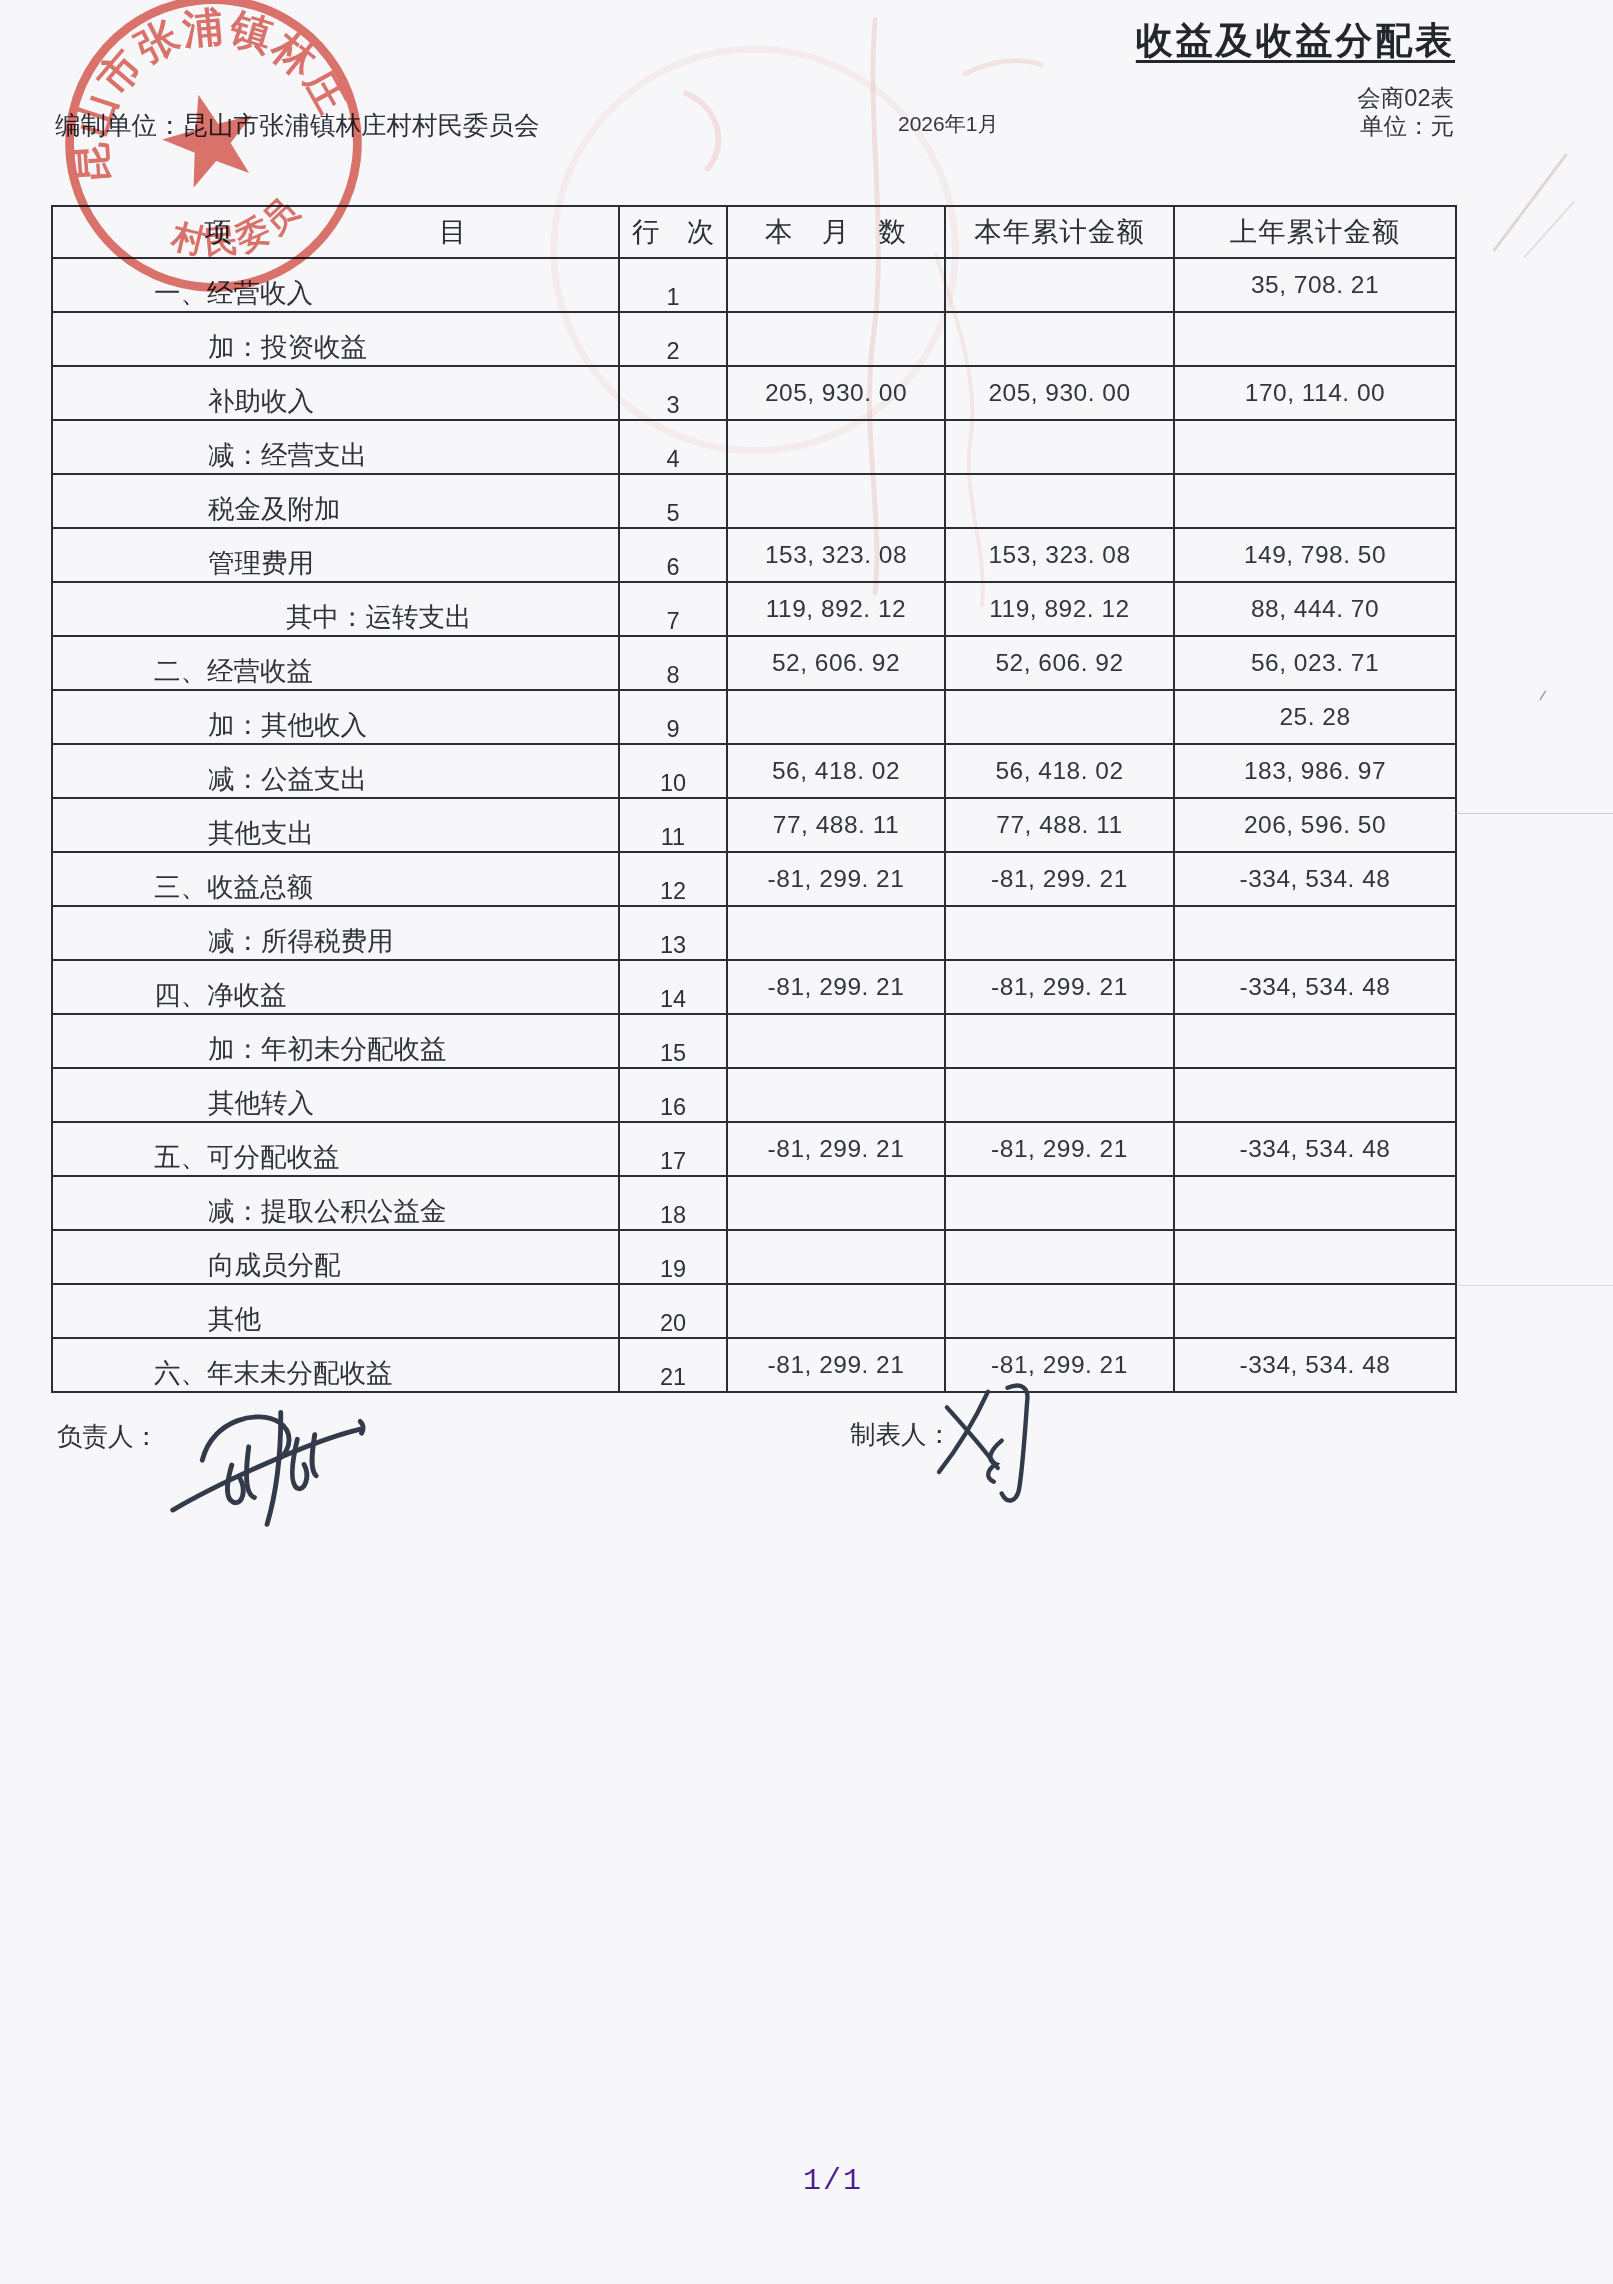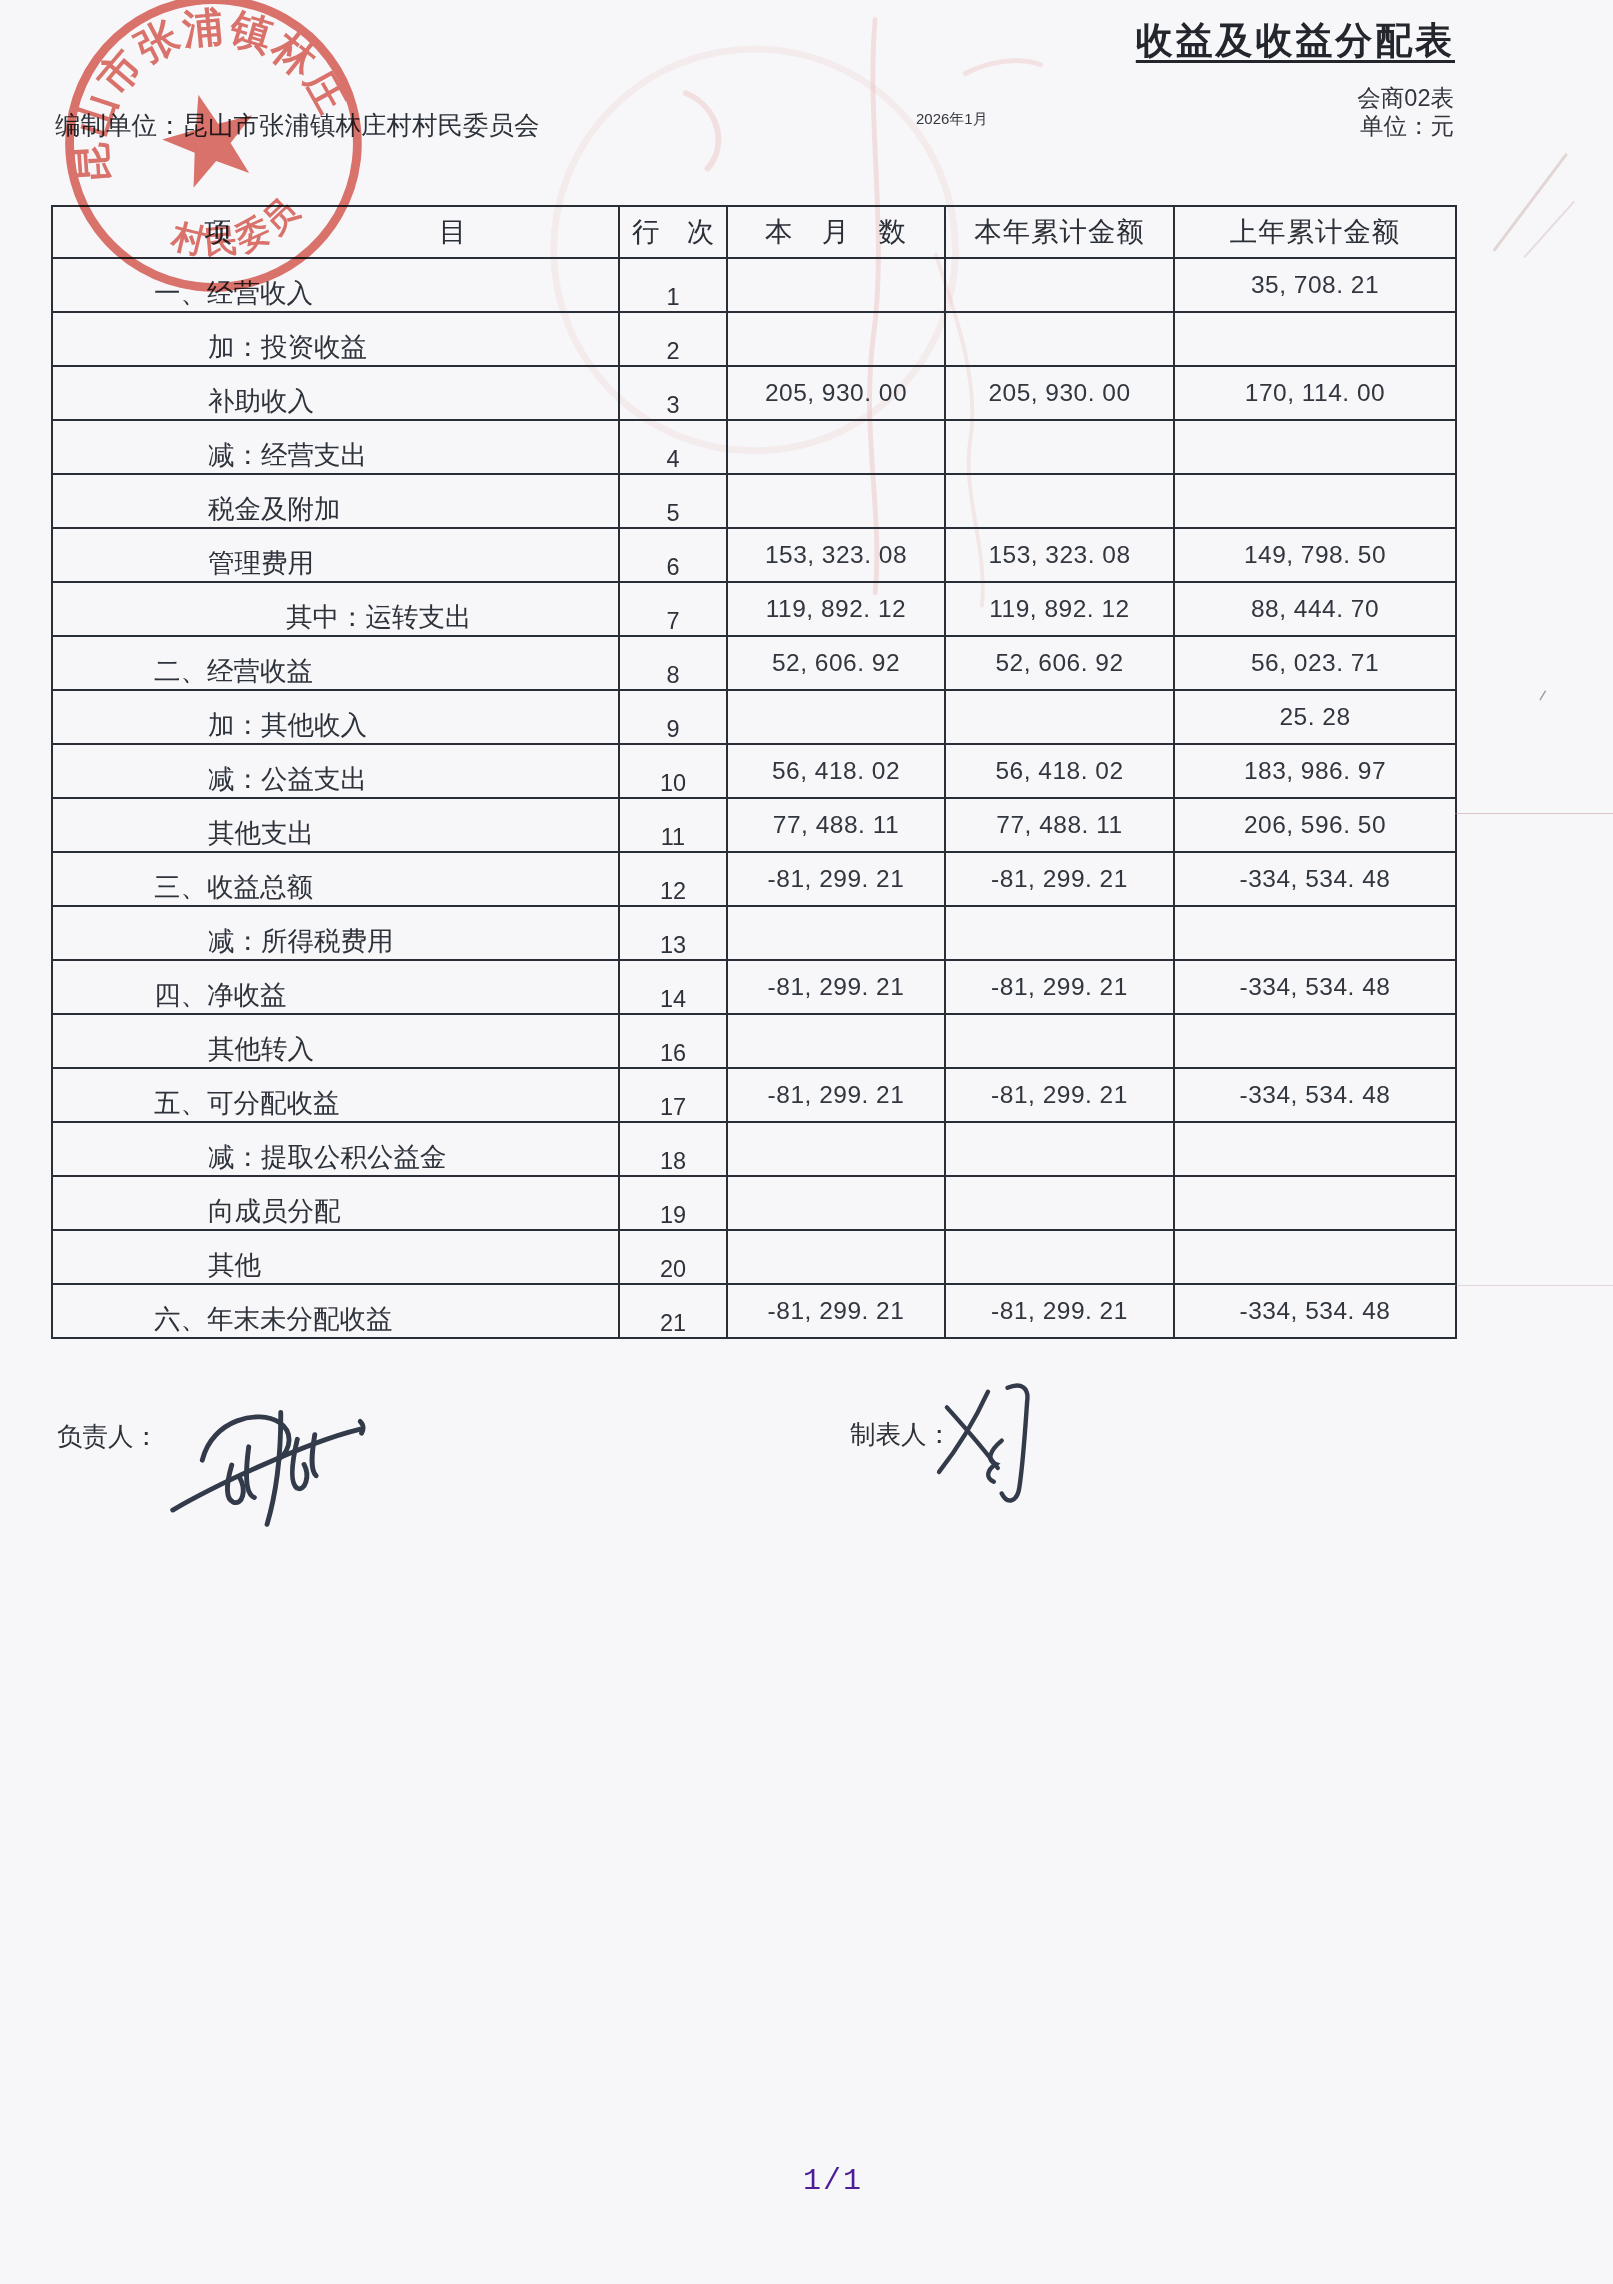--- a/index.html
+++ b/index.html
@@ -17,21 +17,21 @@
     text-align:right;font-size:37px;font-weight:bold;color:#23262c;
     letter-spacing:2.9px;
     text-decoration:underline;
     text-decoration-thickness:2.9px;
     text-underline-offset:6.9px;
   }
   .form-code{
     position:absolute;right:159px;top:82px;font-size:23.5px;color:#33363e;
   }
   .meta-left{position:absolute;left:55px;top:108px;font-size:25.5px;color:#2d3138;}
-  .meta-period{position:absolute;left:898px;top:110px;font-size:15px;color:#33363e;margin-left:18px;}
+  .meta-period{position:absolute;left:898px;top:110px;font-size:21px;color:#33363e;}
   .meta-unit{position:absolute;right:159px;top:110px;font-size:23.5px;color:#33363e;margin-left:24px;}
   
   table.sheet{
     position:absolute;left:51px;top:205px;width:1404px;
     border-collapse:collapse;table-layout:fixed;
     background:transparent;
   }
   table.sheet td,table.sheet th{
     border:2px solid #2a2e36;
     padding:0;margin:0;
@@ -227,20 +227,27 @@
     </tr>
 
     <tr>
       <td class="lbl ind0">四、净收益</td>
       <td class="ln">14</td>
       <td class="val">-81, 299. 21</td>
       <td class="val">-81, 299. 21</td>
       <td class="val">-334, 534. 48</td>
     </tr>
 
+    <tr>
+      <td class="lbl ind1">加：年初未分配收益</td>
+      <td class="ln">15</td>
+      <td class="val"></td>
+      <td class="val"></td>
+      <td class="val"></td>
+    </tr>
 
     <tr>
       <td class="lbl ind1">其他转入</td>
       <td class="ln">16</td>
       <td class="val"></td>
       <td class="val"></td>
       <td class="val"></td>
     </tr>
 
     <tr>

